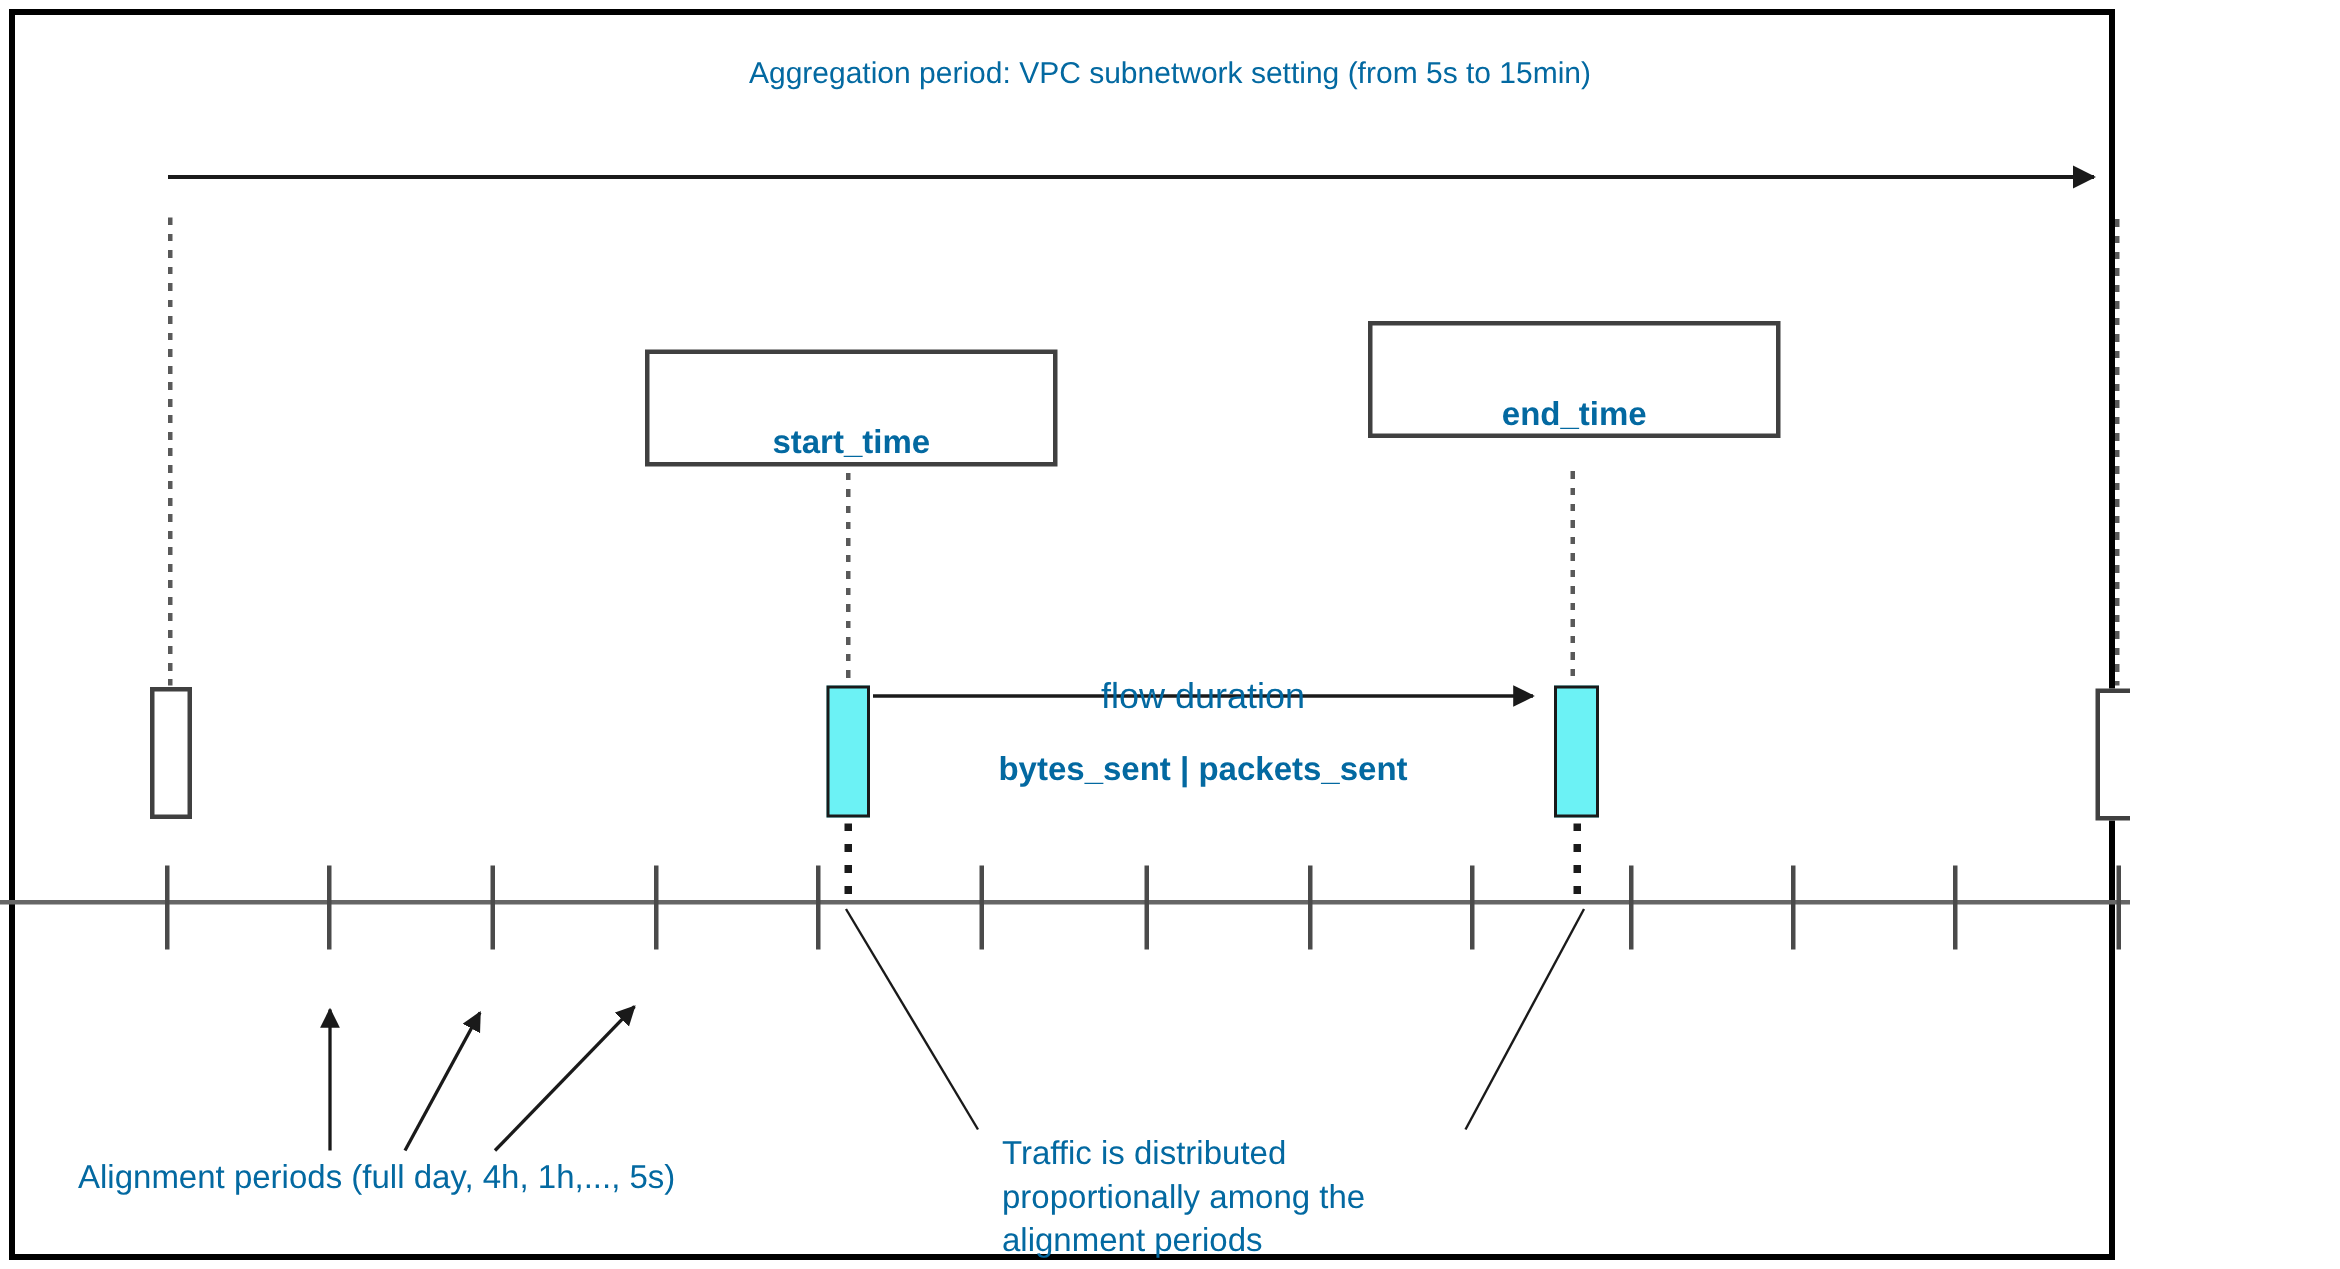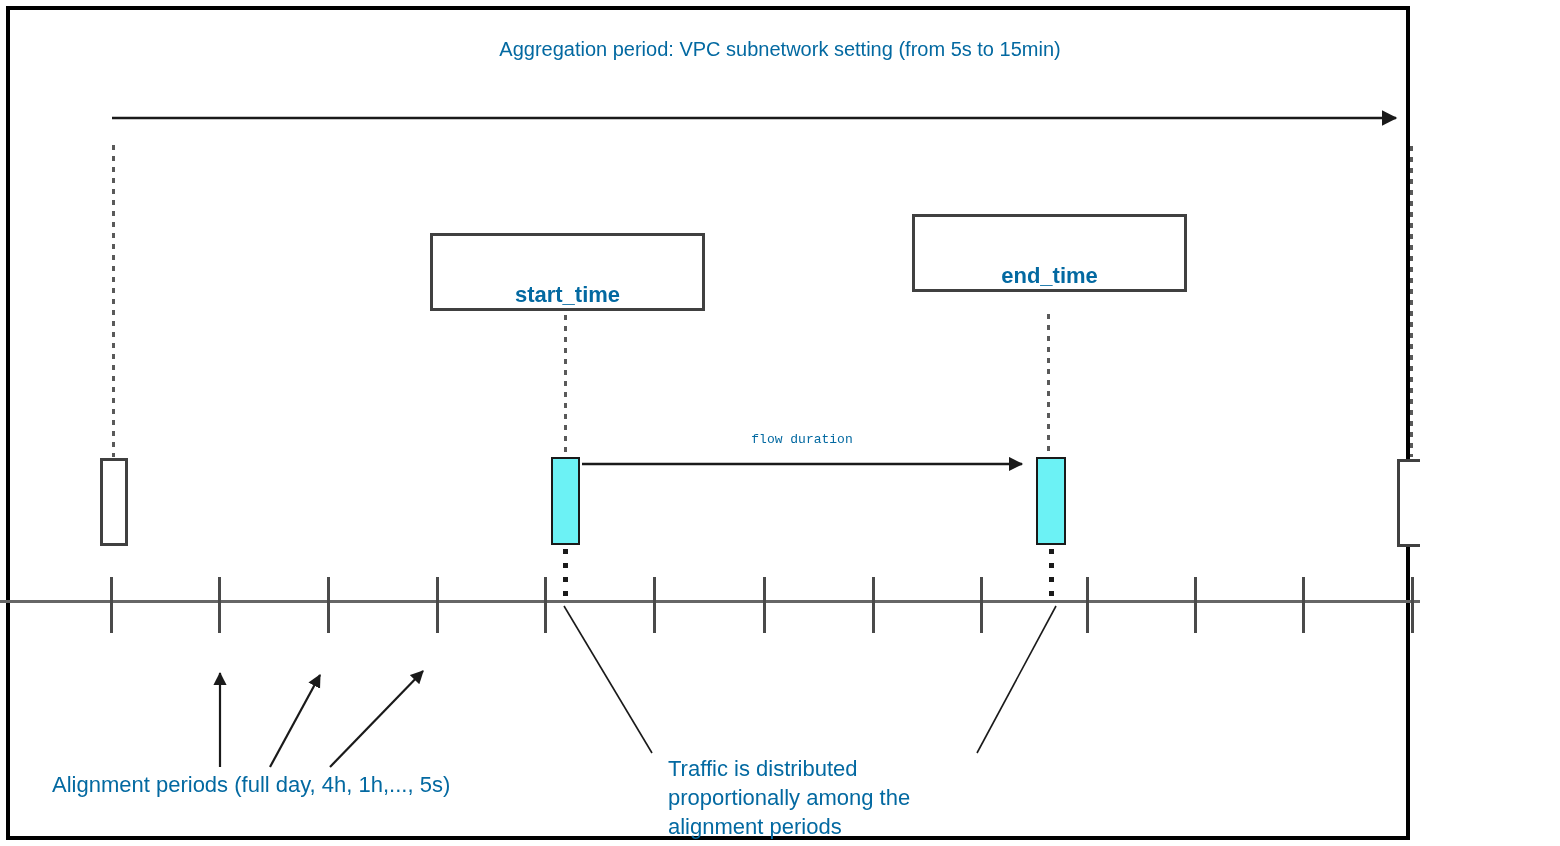--- a/index.html
+++ b/index.html
@@ -70,22 +70,22 @@
     background: #666666;
   }
   .tick {
     position: absolute;
     top: 577px;
     width: 3px; height: 56px;
     background: #4a4a4a;
   }
   #flow-duration-label {
     position: absolute;
-    left: 582px; top: 432px; width: 440px;
-    text-align: center; font-size: 13px; font-family: Liberation Mono, monospace;
+    left: 582px; top: 451px; width: 440px;
+    text-align: center; font-size: 24px;
   }
   #metrics-label {
     position: absolute;
     left: 582px; top: 500px; width: 440px;
     text-align: center; font-size: 22px; font-weight: bold;
   }
   #alignment-label {
     position: absolute;
     left: 52px; top: 772px;
     font-size: 22px;
@@ -134,20 +134,21 @@
 
   <div class="dot-thin" style="left:564px; top:315px; height:140px;"></div>
   <div class="dot-thin" style="left:1047px; top:314px; height:141px;"></div>
 
   <div class="marker-rect" style="left:100px; top:458px;"></div>
   <div class="marker-rect highlight" style="left:551px; top:457px; width:29px;"></div>
   <div class="marker-rect highlight" style="left:1036px; top:457px; width:30px;"></div>
   <div class="marker-rect" style="left:1397px; top:459px; width:30px;"></div>
 
   <div id="flow-duration-label">flow duration</div>
+  <div id="metrics-label">bytes_sent | packets_sent</div>
 
   <div class="dot-bold" style="left:563px; top:549px; height:55px;"></div>
   <div class="dot-bold" style="left:1049px; top:549px; height:55px;"></div>
 
   <div id="timeline" style="background: rgb(102, 102, 102);"></div>
   <div id="ticks-layer">
       <div class="tick" style="left: 109.5px;"></div>
       <div class="tick" style="left: 217.5px;"></div>
       <div class="tick" style="left: 326.5px;"></div>
       <div class="tick" style="left: 435.5px;"></div>

